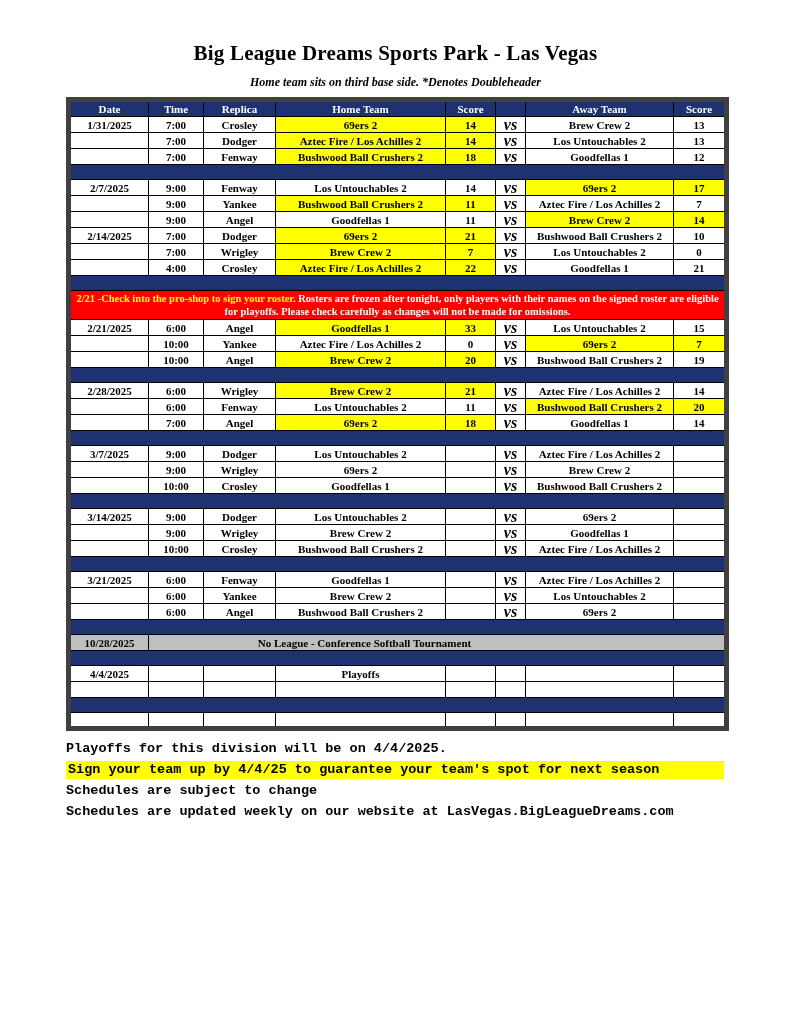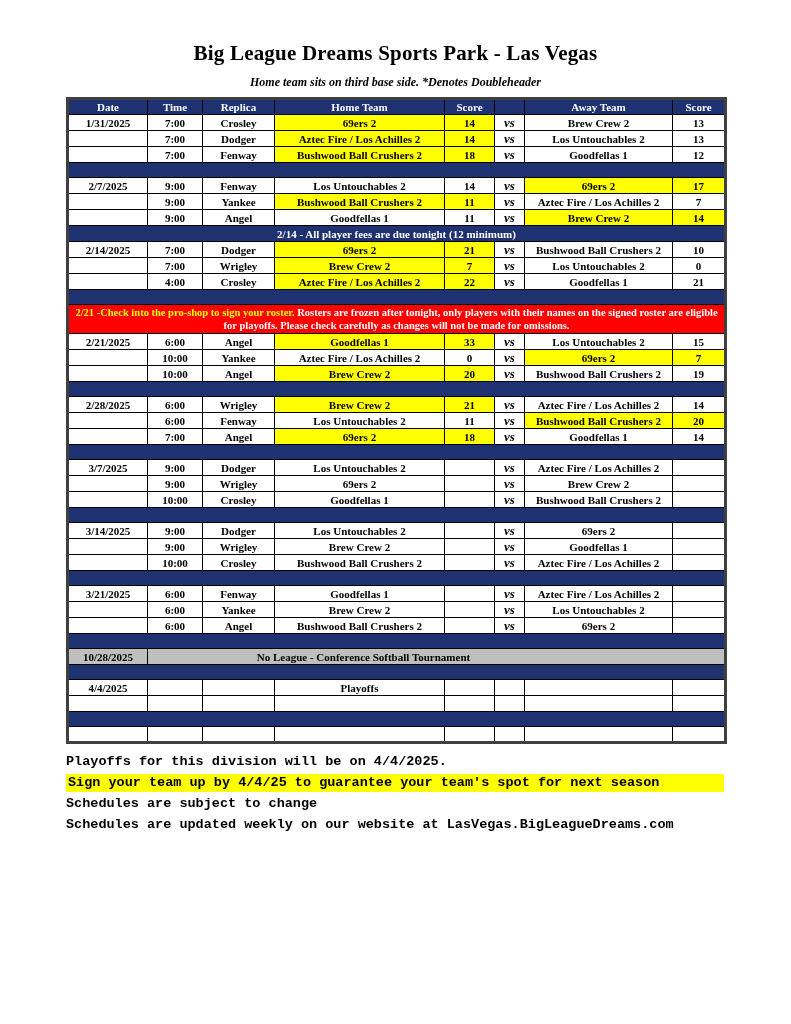--- a/index.html
+++ b/index.html
@@ -28,21 +28,21 @@
     font-weight: bold;
     font-style: italic;
     margin-top: 9px;
     margin-bottom: 7px;
   }
   table.sched {
     border-collapse: collapse;
     margin-left: 66px;
     width: 658px;
     table-layout: fixed;
-    border: 3px solid #404040;
+    border: 5px solid #404040;
   }
   .sched th, .sched td {
     border: 1px solid #000;
     font-size: 11px;
     font-weight: bold;
     text-align: center;
     height: 16px;
     line-height: 14px;
     padding: 0 2px;
     overflow: hidden;
@@ -53,21 +53,21 @@
     color: #fff;
     font-size: 11px;
   }
   tr.sep td {
     background: var(--navy, #1e3170);
     height: 15px;
     border-left: none;
     border-right: none;
   }
   td.win { background: var(--yellow, #ffff00); }
-  td.vs { font-style: italic; font-size: 13px; font-weight: bold; }
+  td.vs { font-style: italic; font-size: 16px; font-weight: bold; }
   tr.notice-navy td {
     background: var(--navy, #1e3170);
     color: #fff;
     border-left: none;
     border-right: none;
     font-size: 11px;
   }
   tr.notice-red td {
     background: var(--red, #ff0000);
     height: 28px;
@@ -192,23 +192,20 @@
         <tr>
           <td></td>
           <td>9:00</td>
           <td>Angel</td>
           <td>Goodfellas 1</td>
           <td>11</td>
           <td class="vs">vs</td>
           <td class="win">Brew Crew 2</td>
           <td class="win">14</td>
         </tr>
-        <tr class="notice-navy">
-          <td colspan="8">2/14 - All player fees are due tonight (12 minimum)</td>
-        </tr>
         <tr>
           <td>2/14/2025</td>
           <td>7:00</td>
           <td>Dodger</td>
           <td class="win">69ers 2</td>
           <td class="win">21</td>
           <td class="vs">vs</td>
           <td>Bushwood Ball Crushers 2</td>
           <td>10</td>
         </tr>

